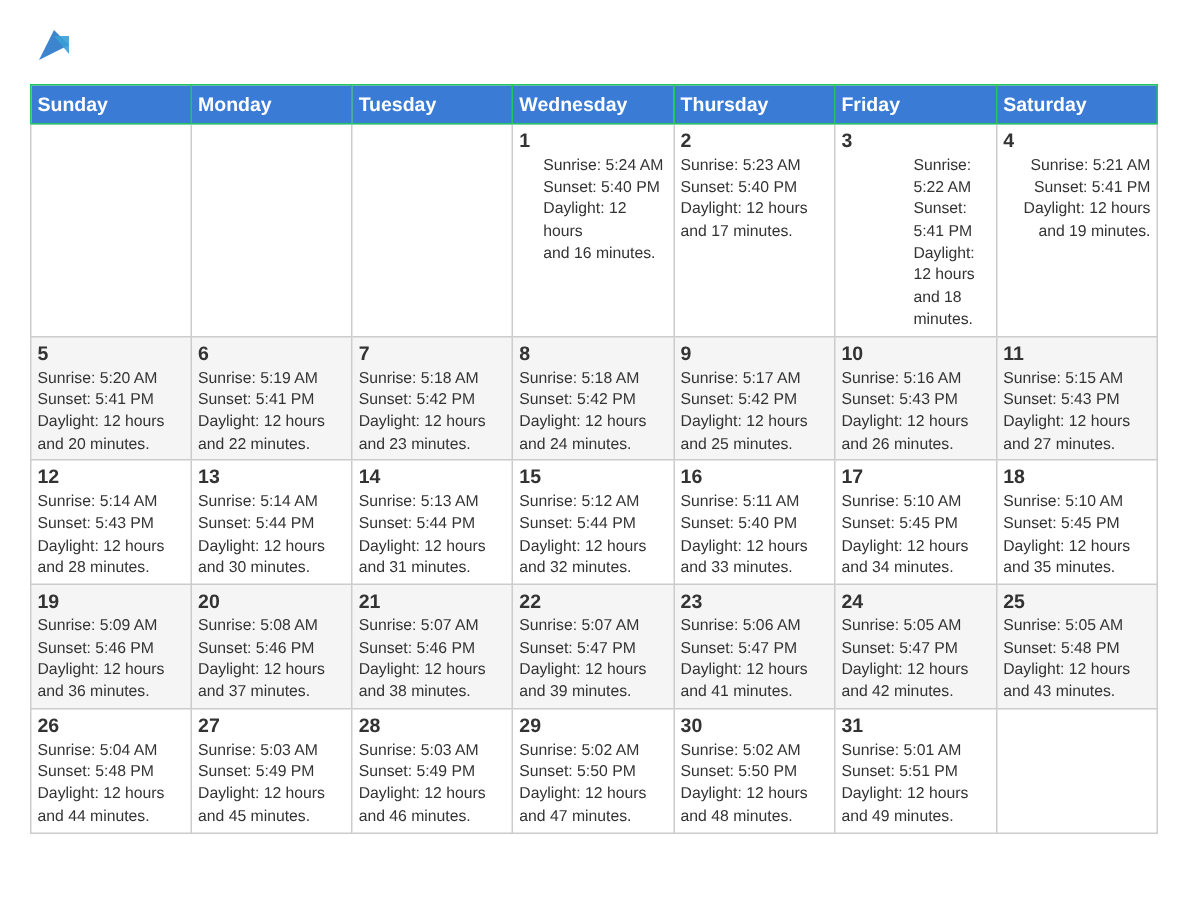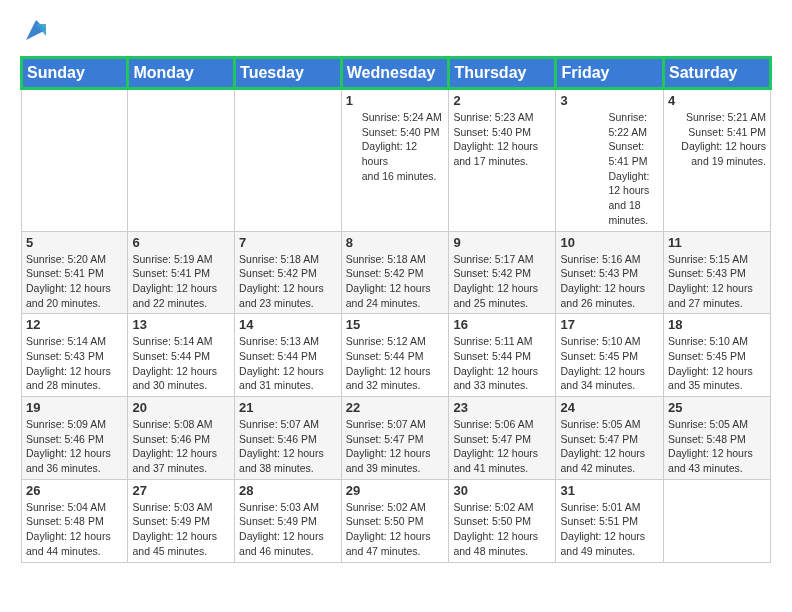--- a/index.html
+++ b/index.html
@@ -51,23 +51,23 @@
     .calendar {
       width: 100%;
       border-collapse: collapse;
       font-size: 11px;
     }
     .calendar th {
       background: #3a7bd5;
       color: #fff;
       padding: 5px 4px;
       text-align: left;
-      font-size: 16px;
+      font-size: 13px;
       font-weight: bold;
-      border: 3px solid #22c55e;
+      border: 1px solid #22c55e;
     }
     .calendar td {
       border: 1px solid #ccc;
       vertical-align: top;
       padding: 3px 4px;
       width: 108px;
       height: 80px;
       background: #fff;
     }
     .calendar tr:nth-child(even) td {
@@ -236,21 +236,21 @@
           <td>
             <span class="day-number">15</span>
             <div class="day-info" style="white-space: pre-line;">Sunrise: 5:12 AM
 Sunset: 5:44 PM
 Daylight: 12 hours
 and 32 minutes.</div>
           </td>
           <td>
             <span class="day-number">16</span>
             <div class="day-info" style="white-space: pre-line;">Sunrise: 5:11 AM
-Sunset: 5:44 PM
+Sunset: 5:40 PM
 Daylight: 12 hours
 and 33 minutes.</div>
           </td>
           <td>
             <span class="day-number">17</span>
             <div class="day-info" style="white-space: pre-line;">Sunrise: 5:10 AM
 Sunset: 5:45 PM
 Daylight: 12 hours
 and 34 minutes.</div>
           </td>

